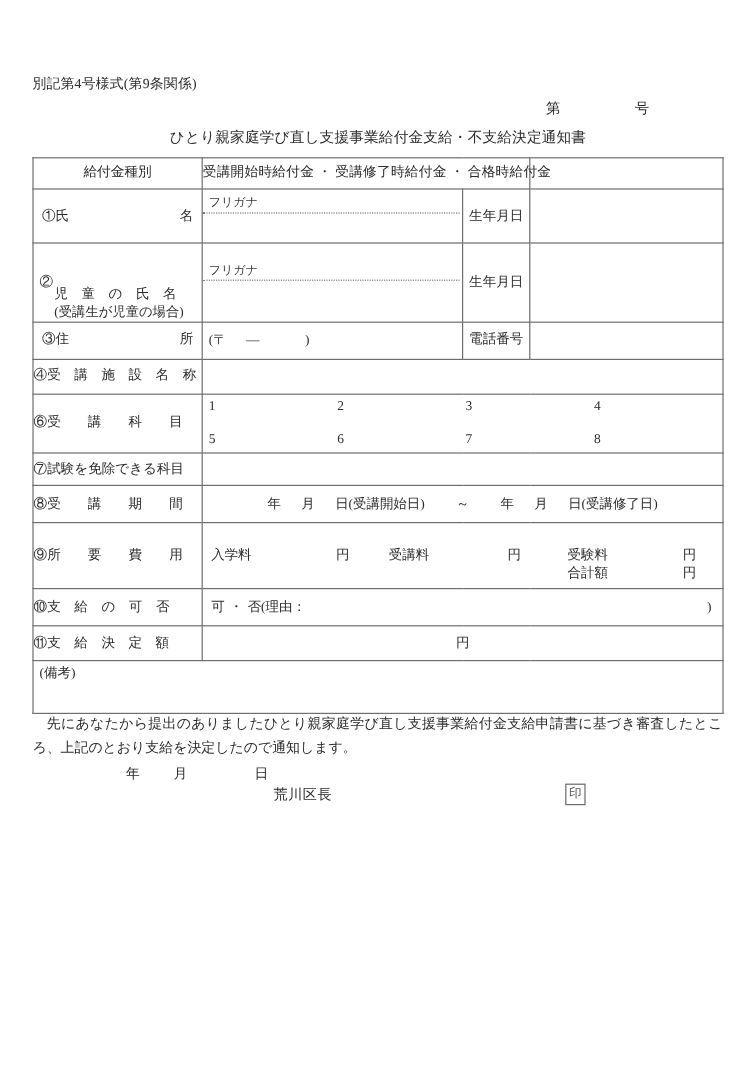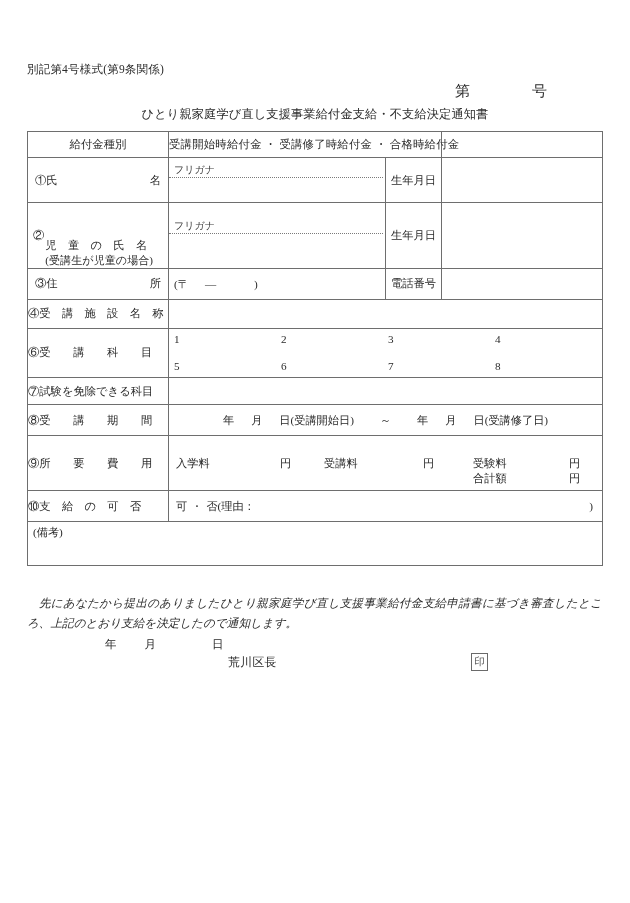--- a/index.html
+++ b/index.html
@@ -29,21 +29,21 @@
     left: 27px;
     top: 62px;
     font-size: 11.5px;
     letter-spacing: 0.2px;
     white-space: nowrap;
   }
   .doc-number {
     position: absolute;
     left: 455px;
     top: 82px;
-    font-size: 15px;
+    font-size: 12px;
     white-space: nowrap;
   }
   .doc-number .num-dai { margin-right: 62px; }
 
   .doc-title {
     position: absolute;
     left: 0;
     top: 106px;
     width: 630px;
     text-align: center;
@@ -196,21 +196,20 @@
   
   .body-para {
     position: absolute;
     left: 27px;
     top: 594px;
     width: 575px;
     font-size: 11.6px;
     line-height: 1.72;
     text-align: justify;
     text-indent: 12px;
-    font-style: italic;
   }
 
   
   .sig-date {
     position: absolute;
     left: 105px;
     top: 637px;
     font-size: 11.5px;
     white-space: nowrap;
   }
@@ -383,20 +382,26 @@
       <tr>
         <td class="lbl" style="height:30px">⑩支　給　の　可　否</td>
         <td colspan="3">
           <div class="approval">
             <span><span>可</span><span class="nakaguro">・</span><span>否(理由：</span></span>
             <span>)</span>
           </div>
         </td>
       </tr>
 
+      <tr>
+        <td class="lbl" style="height:28px">⑪支　給　決　定　額</td>
+        <td colspan="3" class="amount-center">
+          <span>円</span>
+        </td>
+      </tr>
 
       <tr>
         <td colspan="4" style="height:43px;vertical-align:top">
           <div class="remarks">(備考)</div>
         </td>
       </tr>
     </tbody>
       </table>
   </div>
 

